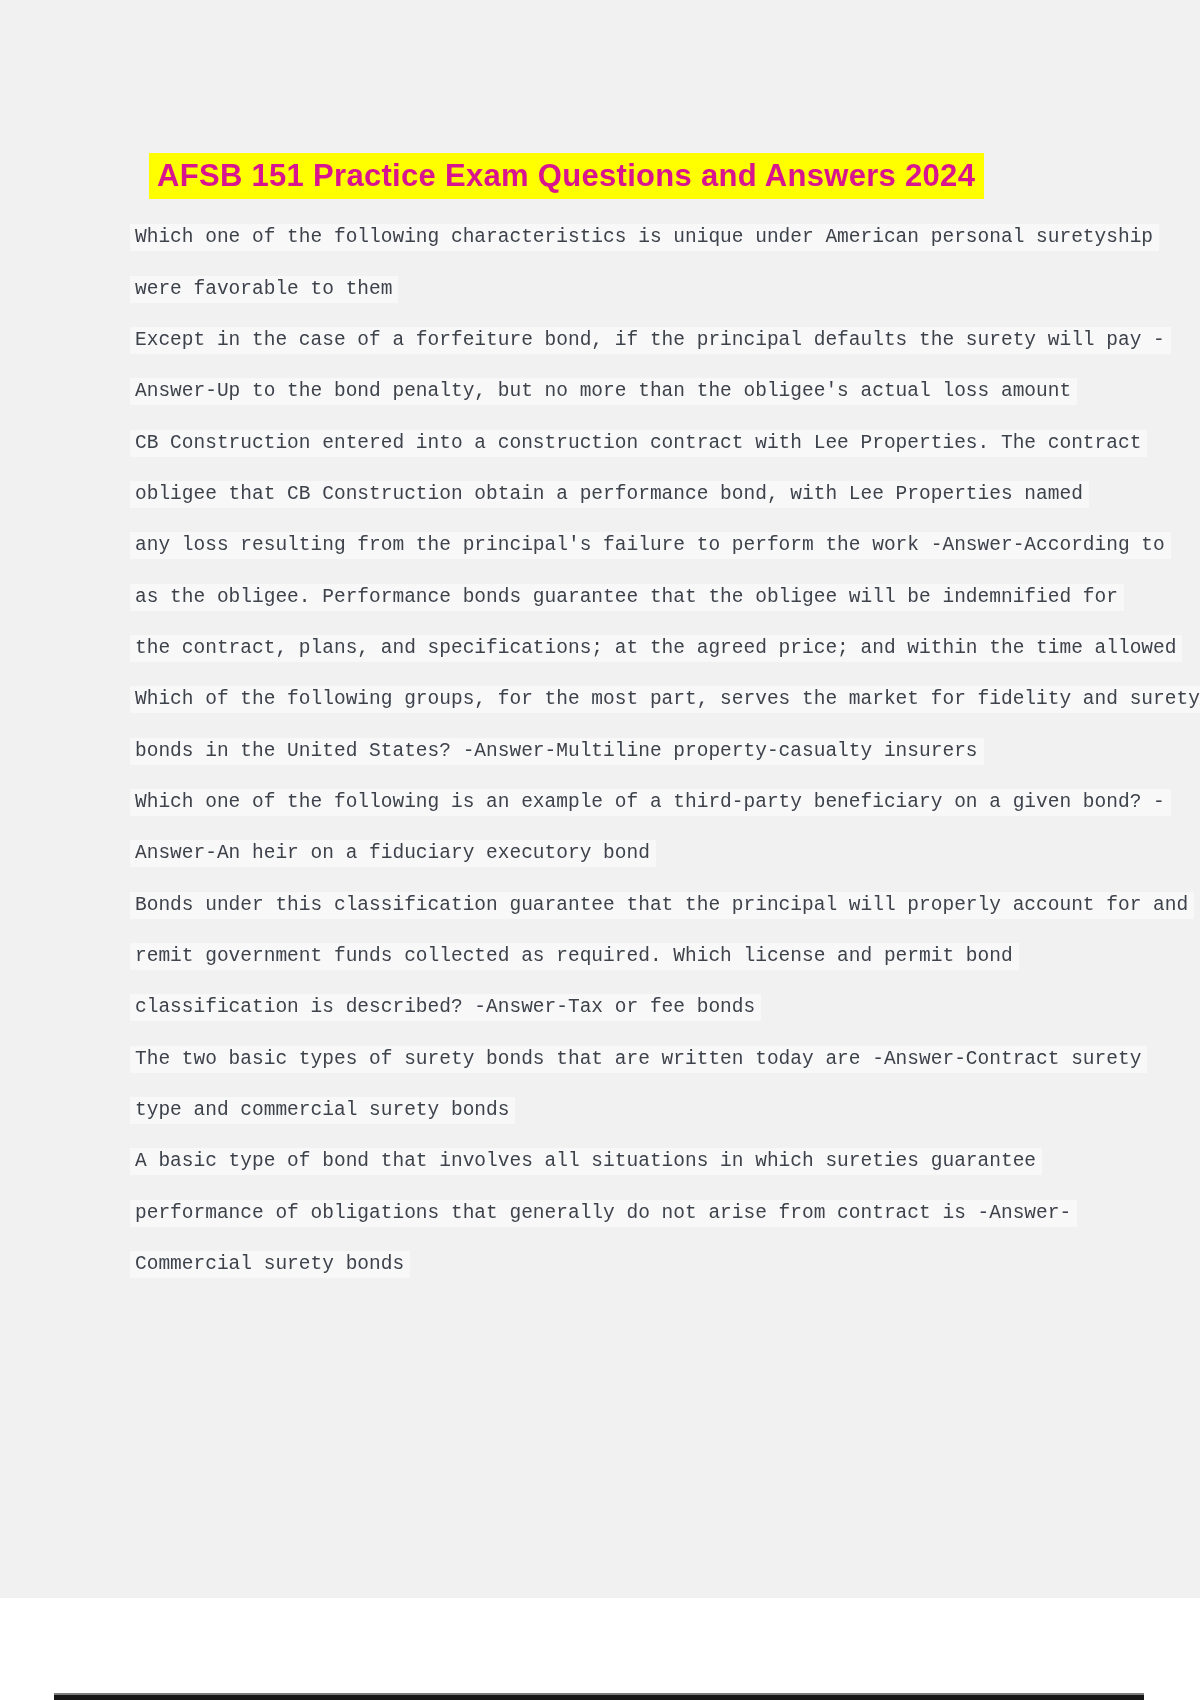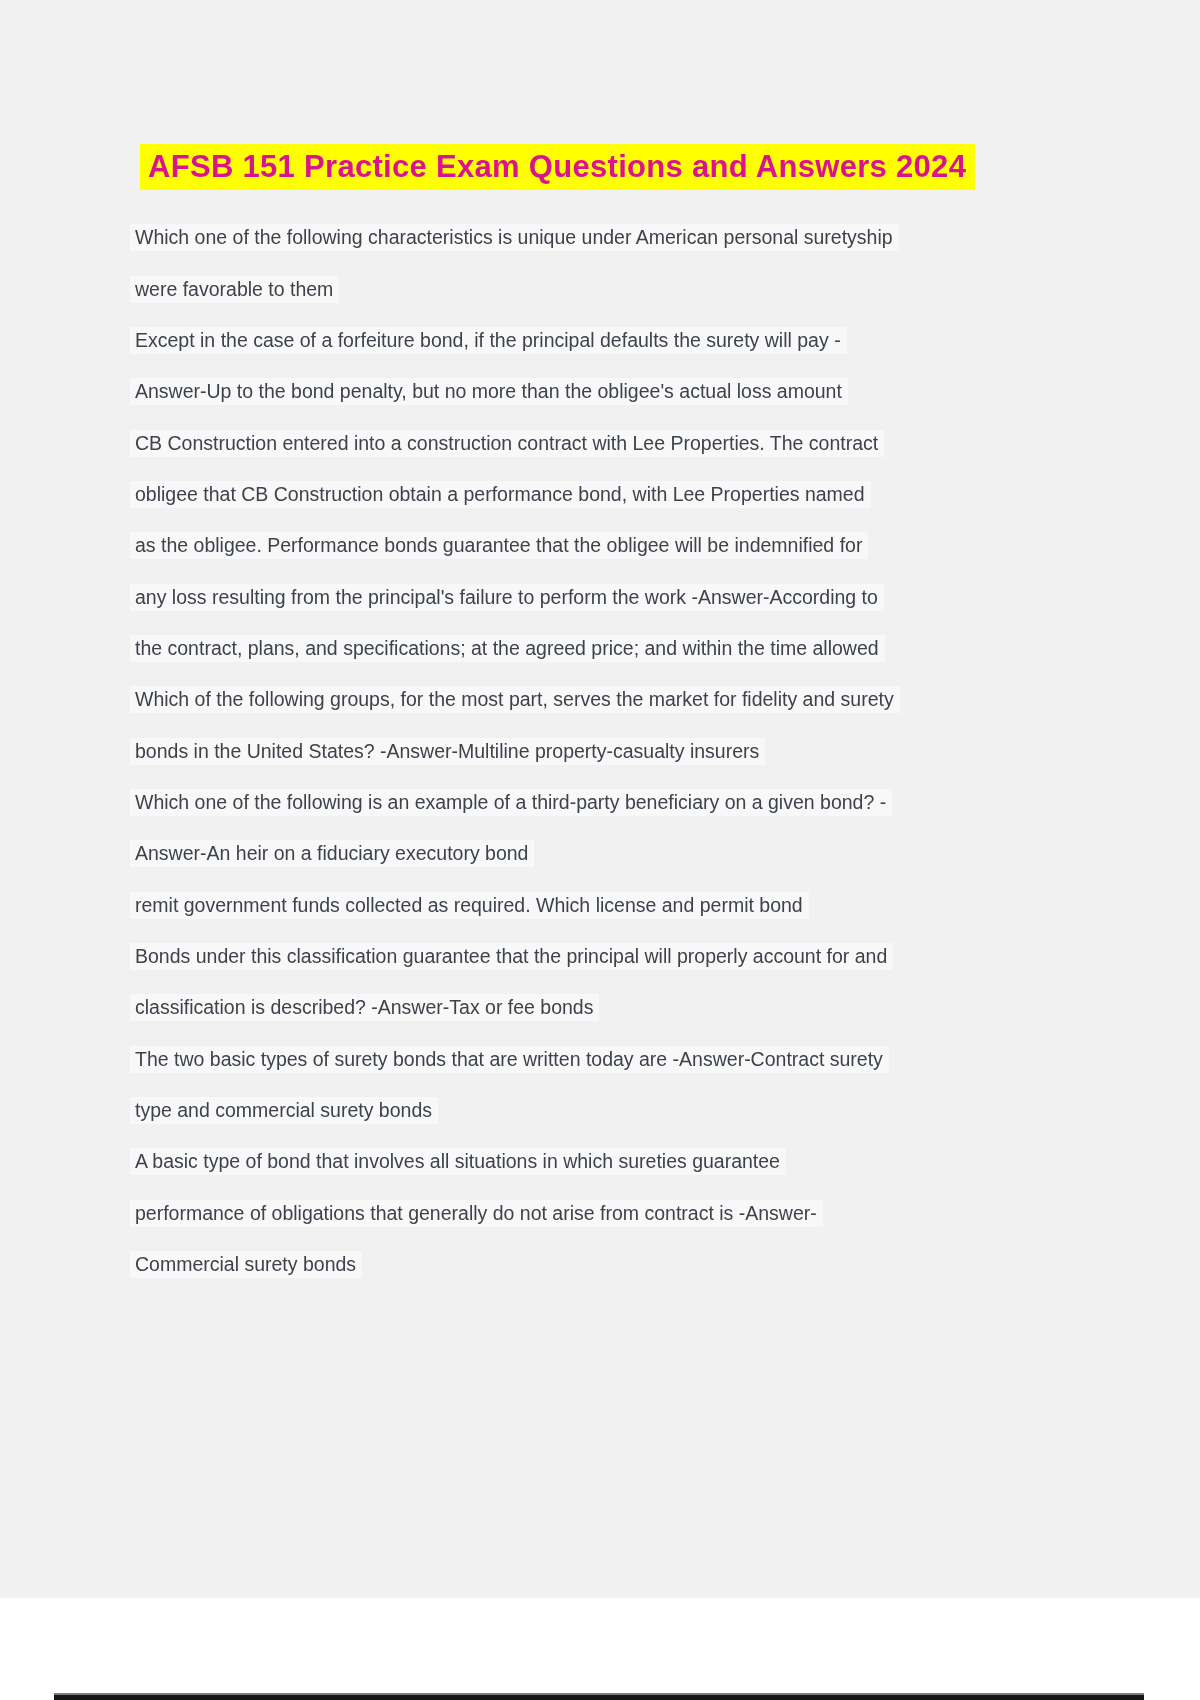--- a/index.html
+++ b/index.html
@@ -19,21 +19,21 @@
     left: 0;
     top: 0;
     width: 1200px;
     height: 1598px;
     background: #f1f1f1;
   }
   .doc-title {
     position: absolute;
     left: 133px;
     top: 137px;
-    margin: 7px;
+    margin: 16px;
     font-size: 31px;
     font-weight: bold;
     letter-spacing: 0.3px;
     line-height: 1;
   }
   .doc-title .hl {
     background: #ffff00;
     color: #d9148f;
     padding: 7px 9px 8px 8px;
     display: inline-block;
@@ -41,20 +41,21 @@
   .lines {
     position: absolute;
     left: 130px;
     top: 212px;
     width: 945px;
   }
   .line {
     height: 51.35px;
     display: flex;
     align-items: center;
+    font-family: Liberation Mono, monospace;
   }
   .line span {
     background: #f8f8f9;
     color: #3d424b;
     font-size: 19.5px;
     line-height: 27px;
     padding: 0 6px 0 5px;
     white-space: nowrap;
   }
   .bottom-white {
@@ -96,45 +97,45 @@
     <div class="line">
       <span>Answer-Up to the bond penalty, but no more than the obligee's actual loss amount</span>
     </div>
     <div class="line">
       <span>CB Construction entered into a construction contract with Lee Properties. The contract</span>
     </div>
     <div class="line">
       <span>obligee that CB Construction obtain a performance bond, with Lee Properties named</span>
     </div>
     <div class="line">
-      <span>as the obligee. Performance bonds guarantee that the obligee will be indemnified for</span>
+      <span>any loss resulting from the principal's failure to perform the work -Answer-According to</span>
     </div>
     <div class="line">
-      <span>any loss resulting from the principal's failure to perform the work -Answer-According to</span>
+      <span>as the obligee. Performance bonds guarantee that the obligee will be indemnified for</span>
     </div>
     <div class="line">
       <span>the contract, plans, and specifications; at the agreed price; and within the time allowed</span>
     </div>
     <div class="line">
       <span>Which of the following groups, for the most part, serves the market for fidelity and surety</span>
     </div>
     <div class="line">
       <span>bonds in the United States? -Answer-Multiline property-casualty insurers</span>
     </div>
     <div class="line">
       <span>Which one of the following is an example of a third-party beneficiary on a given bond? -</span>
     </div>
     <div class="line">
       <span>Answer-An heir on a fiduciary executory bond</span>
     </div>
     <div class="line">
-      <span>remit government funds collected as required. Which license and permit bond</span>
+      <span>Bonds under this classification guarantee that the principal will properly account for and</span>
     </div>
     <div class="line">
-      <span>Bonds under this classification guarantee that the principal will properly account for and</span>
+      <span>remit government funds collected as required. Which license and permit bond</span>
     </div>
     <div class="line">
       <span>classification is described? -Answer-Tax or fee bonds</span>
     </div>
     <div class="line">
       <span>The two basic types of surety bonds that are written today are -Answer-Contract surety</span>
     </div>
     <div class="line">
       <span>type and commercial surety bonds</span>
     </div>

